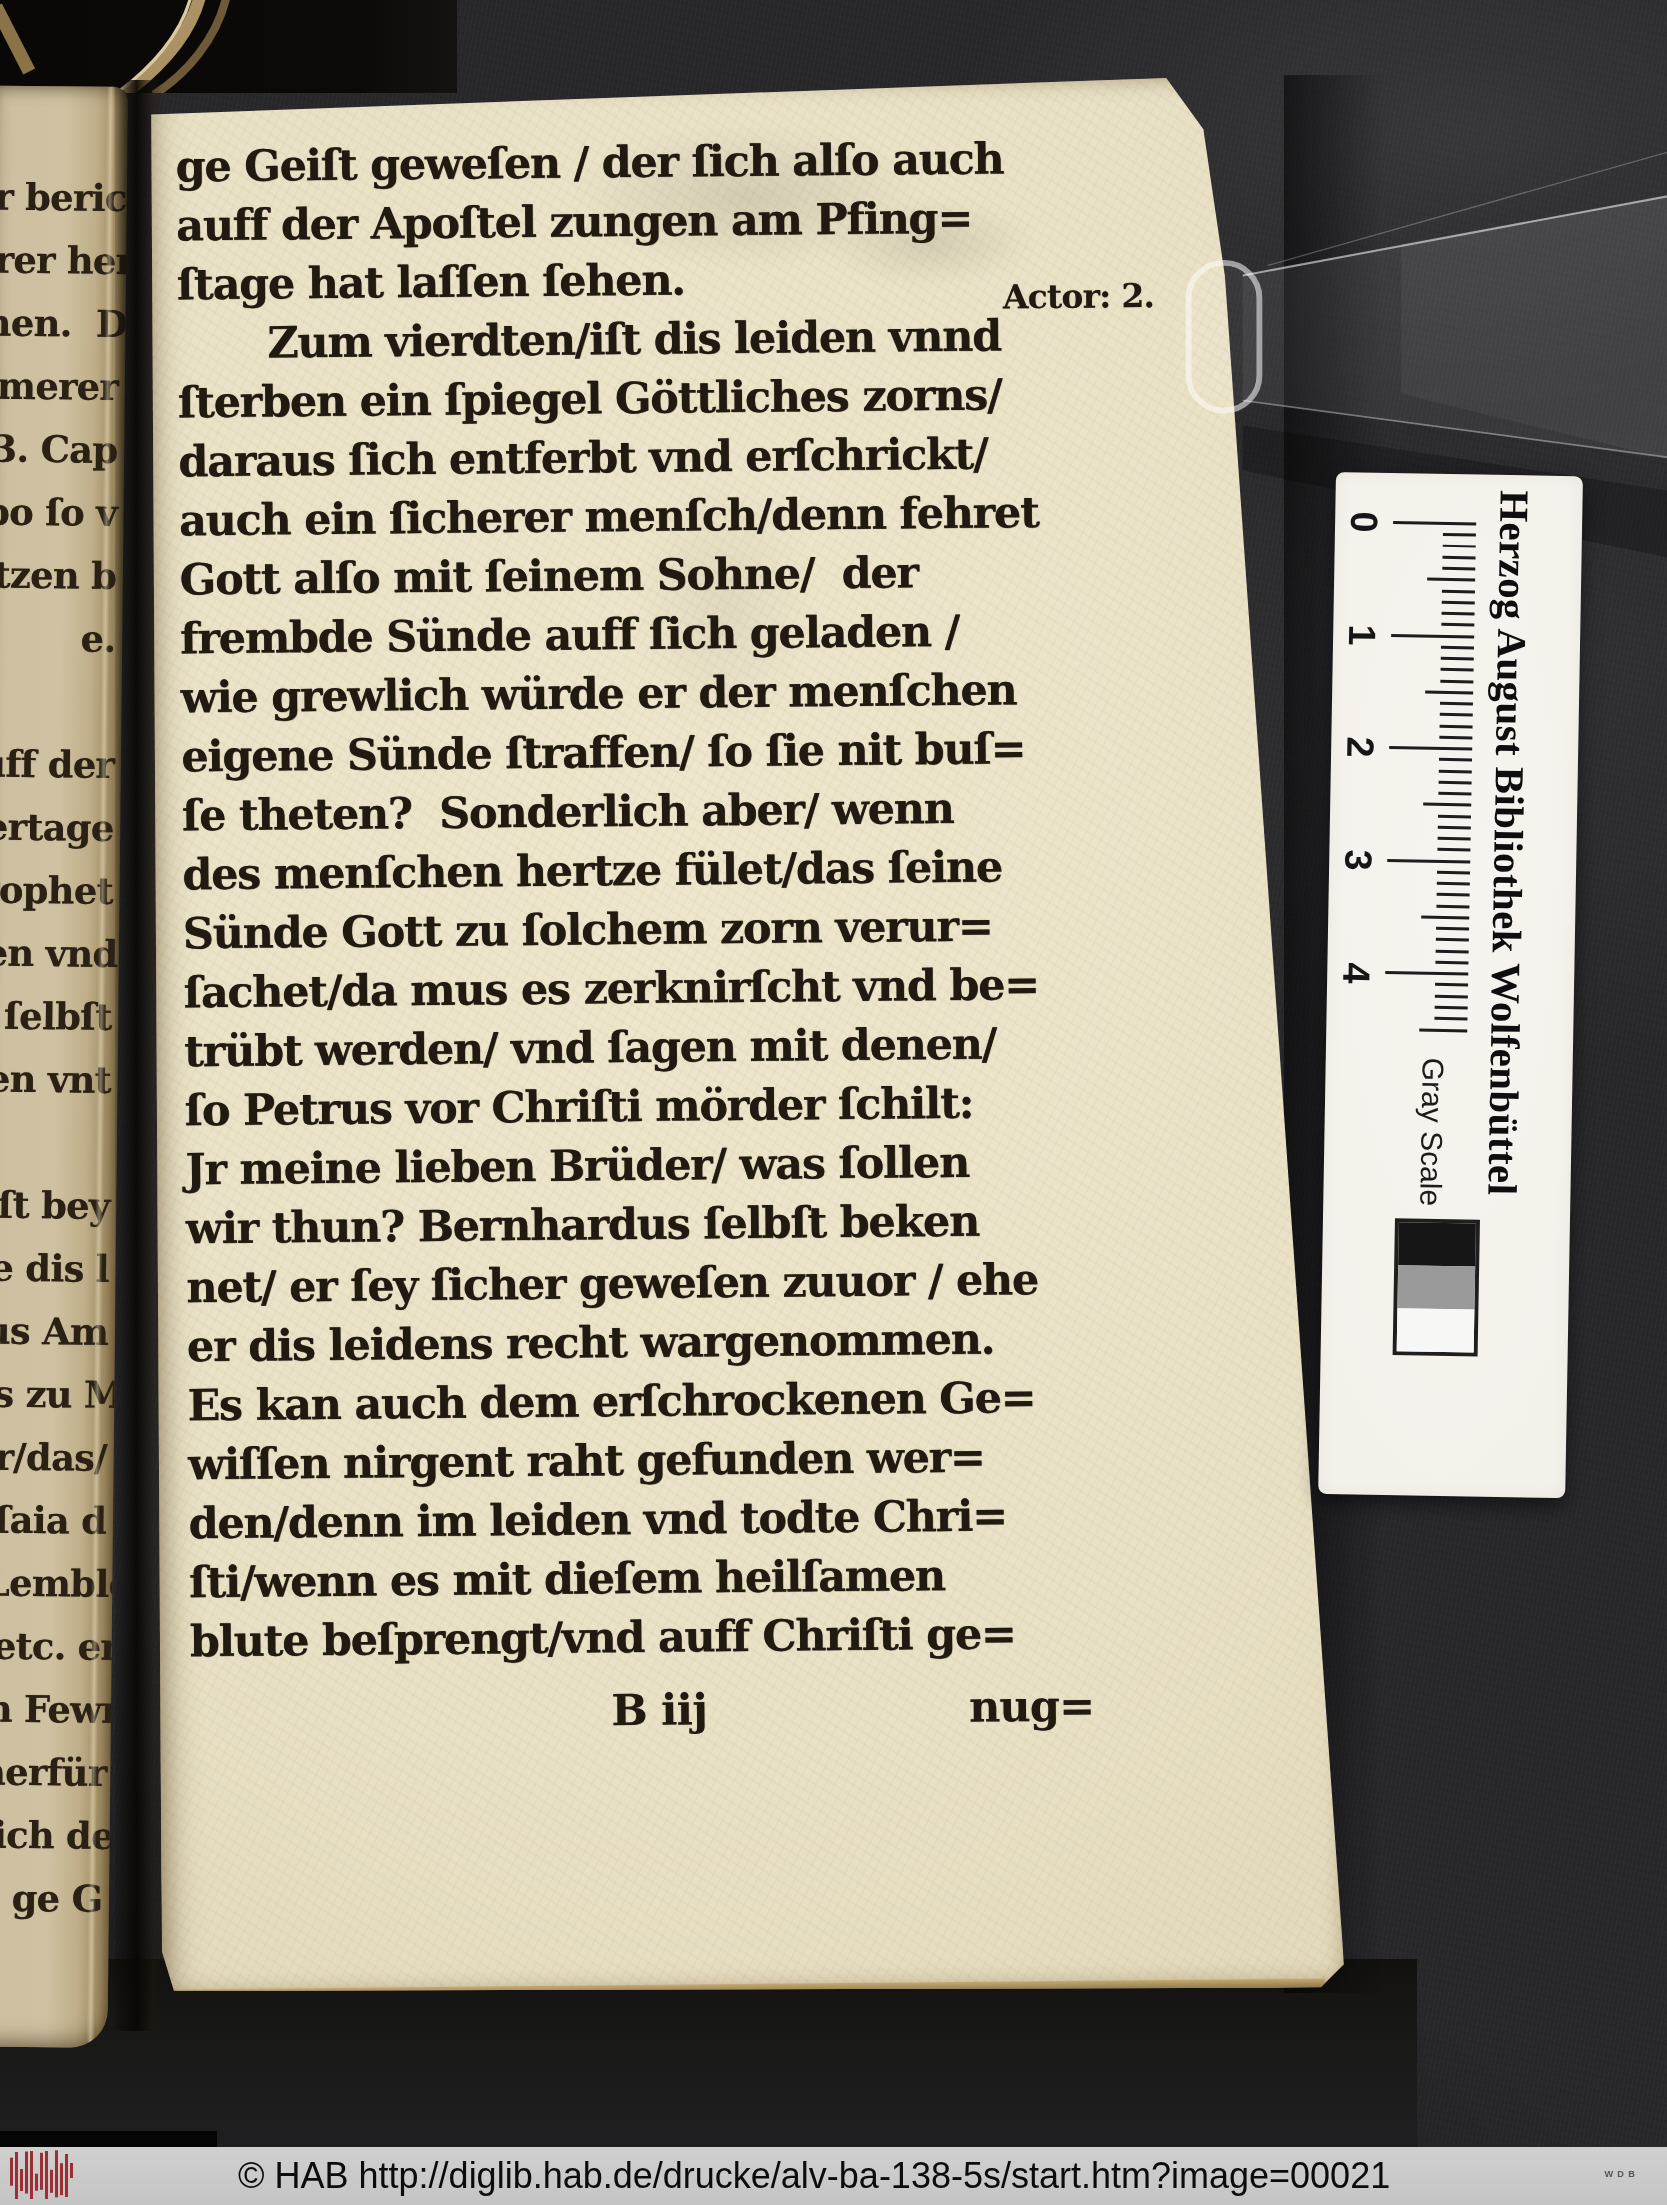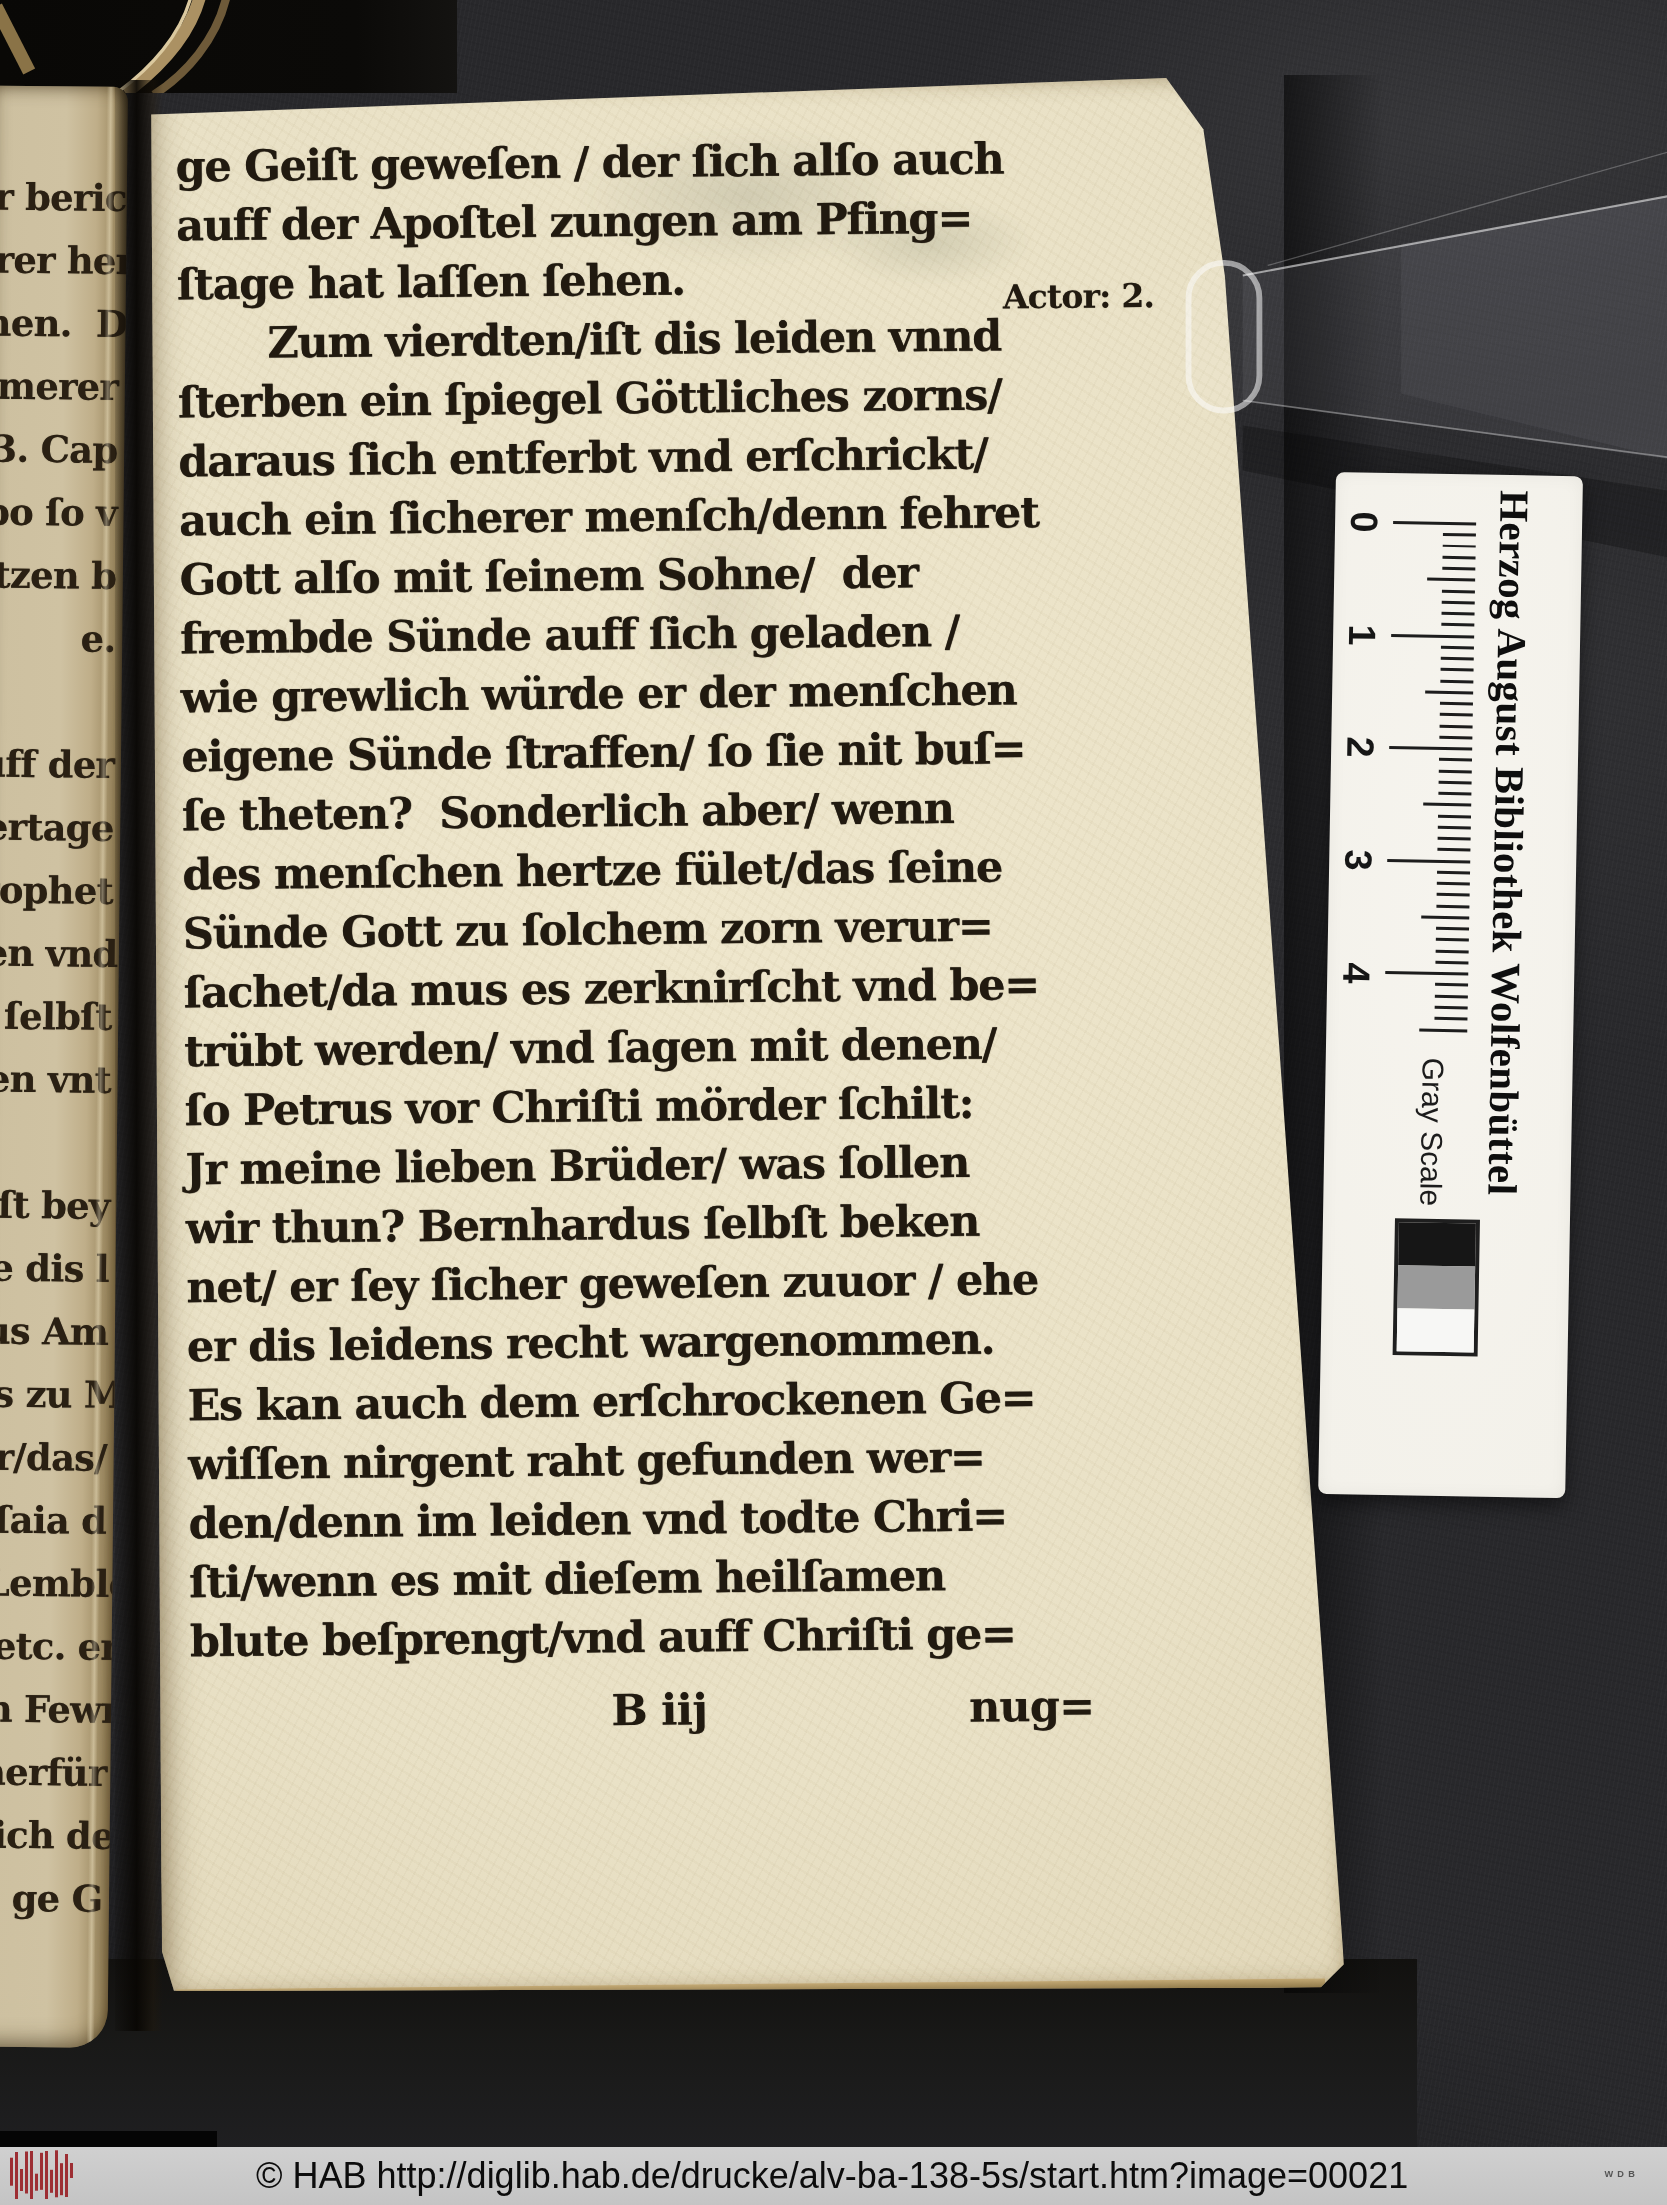--- a/index.html
+++ b/index.html
@@ -110,21 +110,21 @@
   .gs-label{position:absolute;left:90px;top:584px;writing-mode:vertical-rl;
     font-family:"Liberation Sans",sans-serif;font-size:30px;color:#1c1c1c;}
   .gs-patch{position:absolute;left:72px;top:745px;width:85px;height:137px;
     border:4.2px solid #1f1f1f;box-sizing:border-box;display:flex;flex-direction:column;}
   .gs-patch .p{flex:1;}
 
   
   .blackstrip{position:absolute;left:0;top:2131px;width:217px;height:16.7px;background:#050505;}
   .footer{position:absolute;left:0;top:2147px;width:1667px;height:58px;
     background:linear-gradient(to bottom,#d0d0d0,#c4c4c4);}
-  .copyright{position:absolute;left:256px;top:50%;transform:translateY(-50%);
+  .copyright{position:absolute;left:238px;top:50%;transform:translateY(-50%);
     font-family:"Liberation Sans",sans-serif;font-size:36px;color:#0c0c0c;white-space:nowrap;}
   .wdb{position:absolute;right:28px;top:22px;font-family:"Liberation Sans",sans-serif;
     font-size:9.2px;font-weight:bold;letter-spacing:4.2px;color:#555;}
   .hab-logo{position:absolute;left:10px;top:3.3px;height:50px;width:72px;
     display:flex;align-items:center;gap:1.7px;}
   .hab-logo span{width:3.3px;background:var(--logo-red);display:block;}
   .hab-logo span:nth-child(1){height:28px;transform:translateY(-3.3px);}
   .hab-logo span:nth-child(2){height:47px;}
   .hab-logo span:nth-child(3){height:22px;transform:translateY(5px);}
   .hab-logo span:nth-child(4){height:42px;transform:translateY(-2.5px);}

